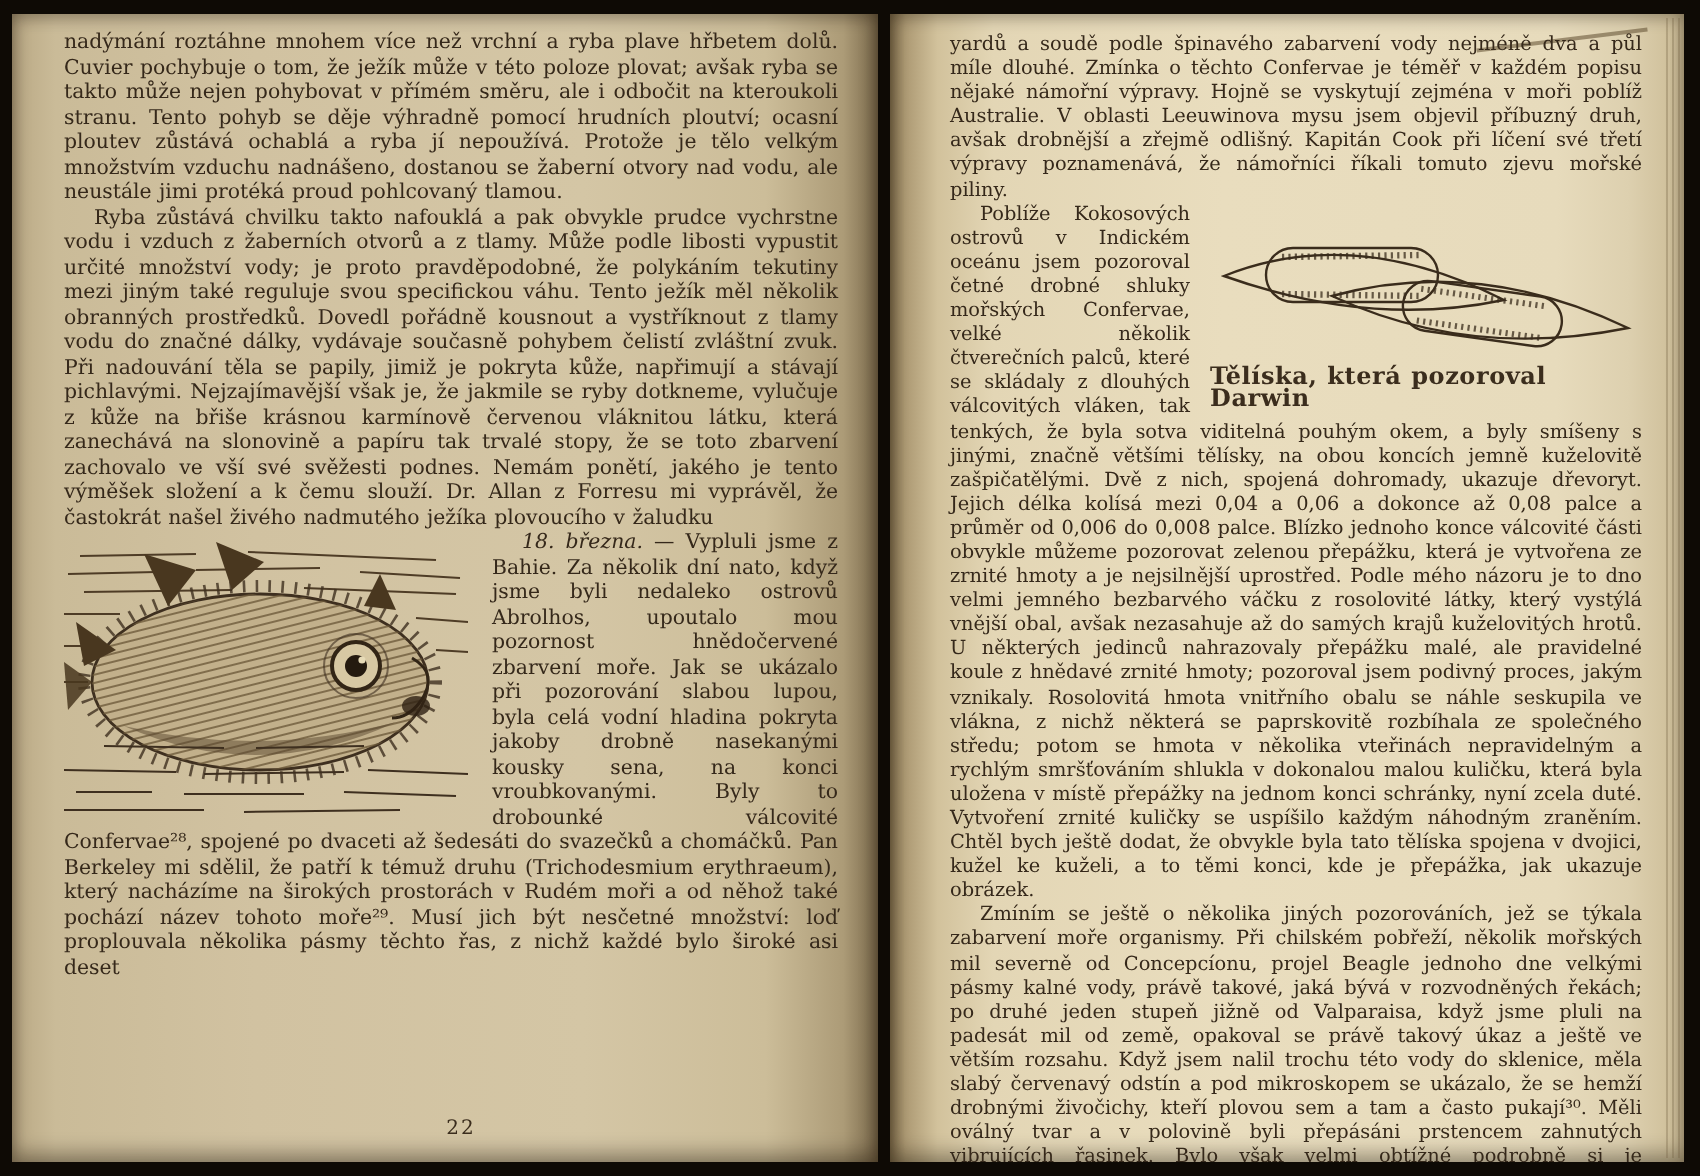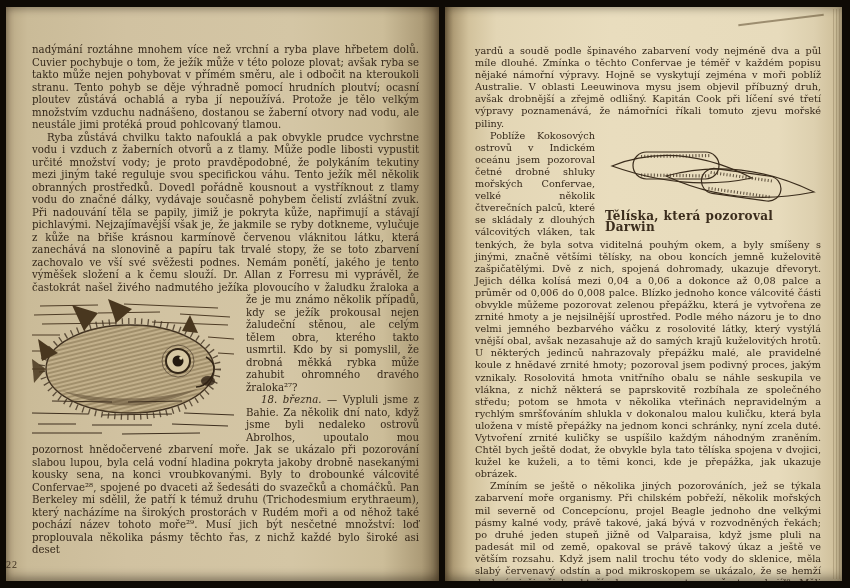--- a/index.html
+++ b/index.html
@@ -23,45 +23,43 @@
   }
   .page-right {
     left:445px; width:397px;
     background:linear-gradient(90deg,#84714f 0%,#ad9a74 2%,#d2c29c 6%,#e3d6b5 13%,#e9ddbe 42%,#e7dbbc 84%,#ddd0af 93%,#cbbb95 100%);
     box-shadow: inset 0 3px 7px rgba(20,12,4,.25), inset 0 -5px 9px rgba(20,12,4,.32);
   }
   .textcol {
     position:absolute; text-align:justify;
     hyphens:auto; -webkit-hyphens:auto;
     word-spacing:.4px;
-    margin-top:28px;
   }
   .page-left  .textcol { left:26px; right:20px; top:9px;  font-size:10.2px; line-height:12.5px; }
   .page-right .textcol { left:30px; right:21px; top:10px; font-size:9.7px;  line-height:12.1px; }
   .textcol p { margin:0; }
   .textcol p.indent { text-indent:15px; }
   .figL {
     float:left; display:block; width:202px;
     margin:3px 12px 2px 0;
   }
   .figR {
     float:right; display:block; width:216px;
     margin:2px 0 5px 10px;
   }
   .figL svg, .figR svg { display:block; margin:0 auto; }
   .cap {
     display:block; text-align:left;
     font-size:12px; line-height:11px; margin-top:3px;
     color:#3b2d1d; letter-spacing:.3px; text-indent:0;font-weight:bold;
   }
   .pagenum {
-    position:absolute; bottom:11px; left:0; right:0;
-    text-align:left; font-size:10px; letter-spacing:1px;
+    position:absolute; bottom:11px; left:16px; right:0;
+    text-align:center; font-size:10px; letter-spacing:1px;
     color:#3b2d1d;
-    font-family:Liberation Serif, serif;
   }
   .edge-lines {
     position:absolute; top:2px; right:0; bottom:2px; width:9px;
     background:repeating-linear-gradient(90deg,
       rgba(110,92,62,.30) 0 1px, rgba(0,0,0,0) 1px 3px);
   }
   .corner-artifact {
     position:absolute; top:12px; right:18px; width:86px; height:1.5px;
     background:rgba(95,76,48,.55);
     transform:rotate(-7deg);
@@ -124,21 +122,21 @@
               <line x1="70" y1="118" x2="140" y2="117"></line>
               <line x1="152" y1="116" x2="202" y2="118"></line>
               <line x1="6" y1="127" x2="44" y2="127"></line>
               <line x1="60" y1="128" x2="120" y2="128"></line>
               <line x1="140" y1="127" x2="196" y2="129"></line>
               <line x1="0" y1="136" x2="70" y2="136"></line>
               <line x1="90" y1="137" x2="168" y2="136"></line>
             </g>
           </svg>
         </span>
-        <span>žraloka a že je mu známo několik případů, kdy se ježík prokousal nejen žaludeční stěnou, ale celým tělem obra, kterého takto usmrtil. Kdo by si pomyslil, že drobná měkká rybka může zahubit ohromného dravého žraloka²⁷?</span></p>
+        </p>
 
       <p class="indent"><i>18. března.</i><span> — Vypluli jsme z Bahie. Za několik dní nato, když jsme byli nedaleko ostrovů Abrolhos, upoutalo mou pozornost hnědočervené zbarvení moře. Jak se ukázalo při pozorování slabou lupou, byla celá vodní hladina pokryta jakoby drobně nasekanými kousky sena, na konci vroubkovanými. Byly to drobounké válcovité Confervae²⁸, spojené po dvaceti až šedesáti do svazečků a chomáčků. Pan Berkeley mi sdělil, že patří k témuž druhu (Trichodesmium erythraeum), který nacházíme na širokých prostorách v Rudém moři a od něhož také pochází název tohoto moře²⁹. Musí jich být nesčetné množství: loď proplouvala několika pásmy těchto řas, z nichž každé bylo široké asi deset</span></p>
 
     </div>
     <div class="pagenum">22</div>
   </div>
 
   <div class="page page-right">
     <div class="corner-artifact"></div>
     <div class="edge-lines"></div>

